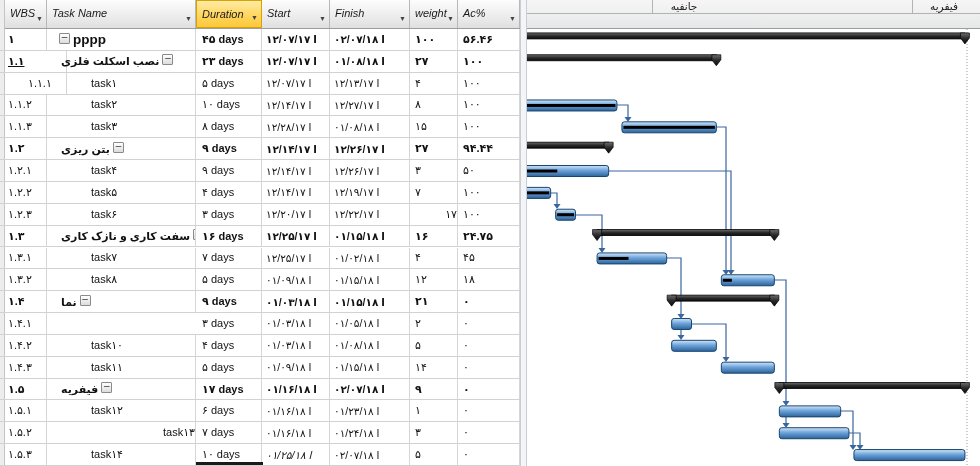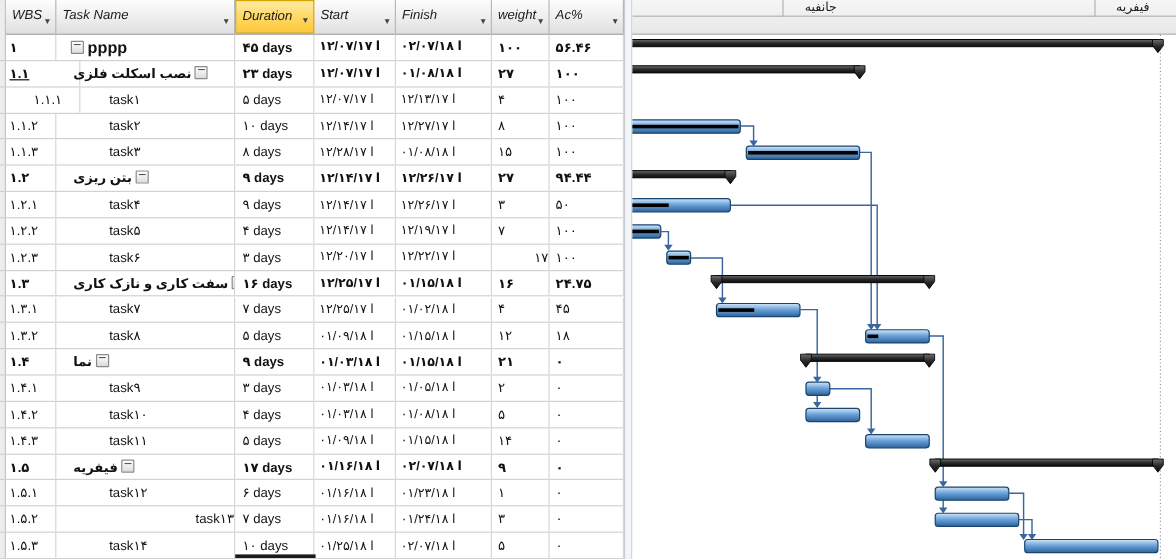--- a/index.html
+++ b/index.html
@@ -358,23 +358,20 @@
           <span>۲۱</span>
         </div>
         <div class="tcell cell-ac" style="left: 458px; width: 62px;">
           <span>۰</span>
         </div>
       </div>
       <div class="trow lvl2" style="top: 284.05px; height: 21.85px;">
         <div class="tcell cell-wbs" style="left: 5px; width: 42px;">
           <span>۱.۴.۱</span>
         </div>
-        <div class="tcell cell-name" style="left: 47px; width: 149px; padding-left: 44px;">
-          <span class="name-inner" dir="ltr"><span>task۹</span></span>
-        </div>
         <div class="tcell cell-duration" style="left: 196px; width: 66px;">
           <span>۳ days</span>
         </div>
         <div class="tcell cell-start" style="left: 262px; width: 68px;">
           <span>۰۱/۰۳/۱۸ ا</span>
         </div>
         <div class="tcell cell-finish" style="left: 330px; width: 80px;">
           <span>۰۱/۰۵/۱۸ ا</span>
         </div>
         <div class="tcell cell-weight" style="left: 410px; width: 48px;">
@@ -502,21 +499,21 @@
       <div class="trow lvl2" style="top: 415.15px; height: 21.85px;">
         <div class="tcell cell-wbs" style="left: 5px; width: 42px;">
           <span>۱.۵.۳</span>
         </div>
         <div class="tcell cell-name" style="left: 47px; width: 149px; padding-left: 44px;">
           <span class="name-inner" dir="ltr"><span>task۱۴</span></span>
         </div>
         <div class="tcell cell-duration" style="left: 196px; width: 66px;">
           <span>۱۰ days</span>
         </div>
-        <div class="tcell cell-start" style="left: 262px; width: 68px;">
+        <div class="tcell cell-start" style="left: 262px; width: 68px; font-style: italic;">
           <span>۰۱/۲۵/۱۸ ا</span>
         </div>
         <div class="tcell cell-finish" style="left: 330px; width: 80px;">
           <span>۰۲/۰۷/۱۸ ا</span>
         </div>
         <div class="tcell cell-weight" style="left: 410px; width: 48px;">
           <span>۵</span>
         </div>
         <div class="tcell cell-ac" style="left: 458px; width: 62px;">
           <span>۰</span>

